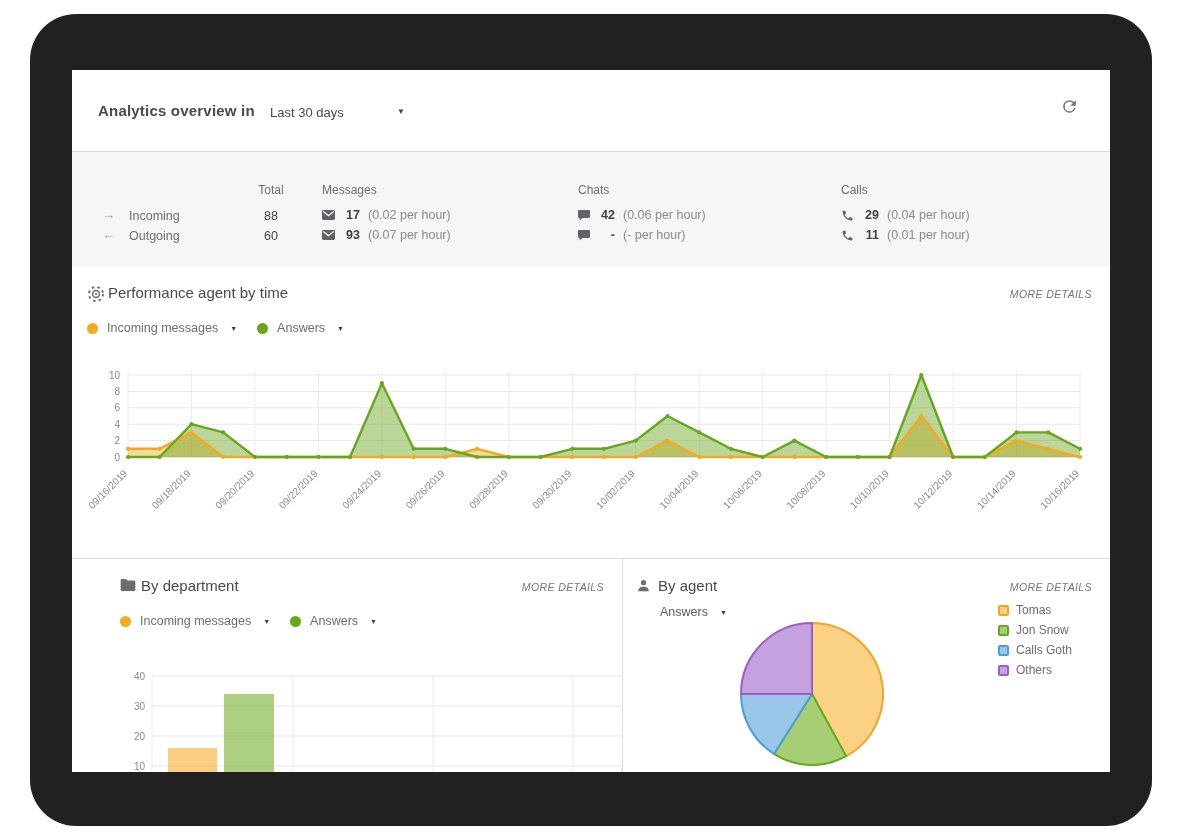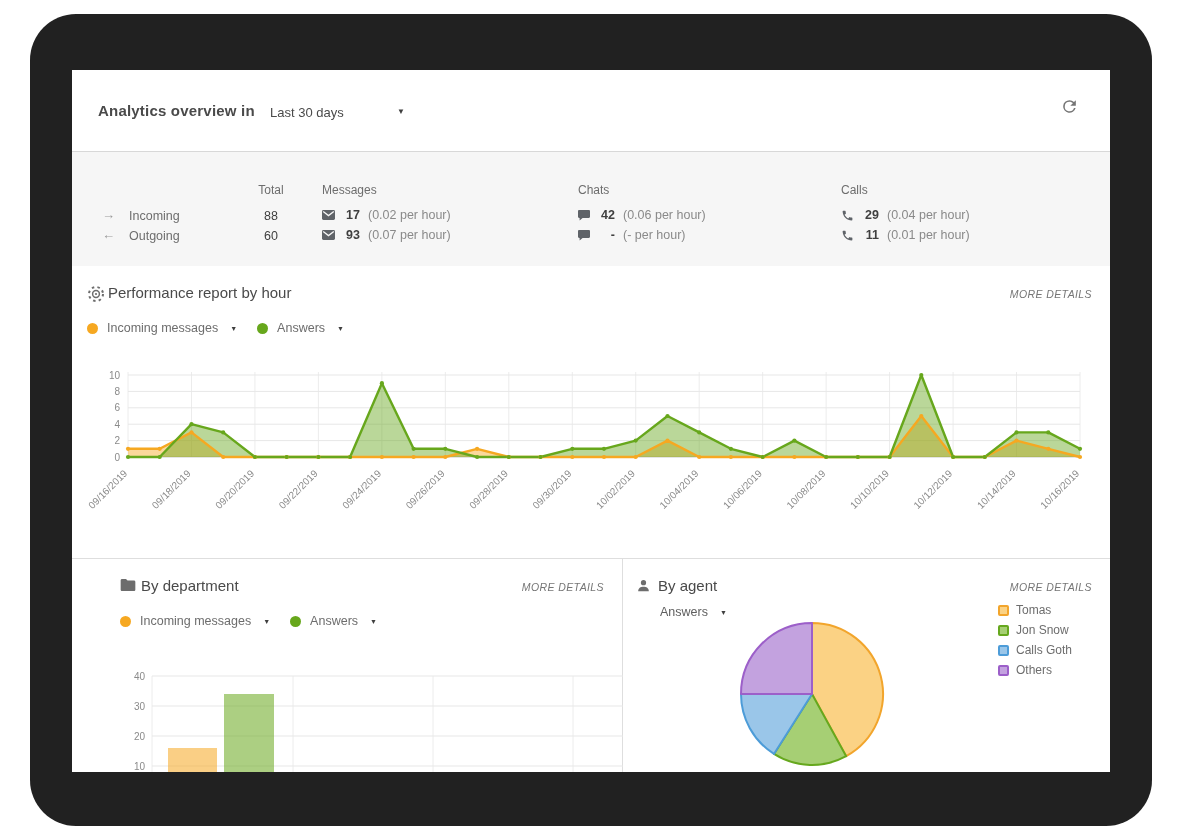--- a/index.html
+++ b/index.html
@@ -140,21 +140,21 @@
       </span>
     </div>
   </div>
 
   <div class="perf">
     <svg class="sec-icon" width="18" height="18" viewBox="0 0 18 18">
       <circle cx="9" cy="9" r="7" fill="none" stroke="#6d6d6d" stroke-width="2" stroke-dasharray="2.5 3.2"></circle>
       <circle cx="9" cy="9" r="3.4" fill="none" stroke="#6d6d6d" stroke-width="1.5"></circle>
       <circle cx="9" cy="9" r="1.1" fill="#6d6d6d"></circle>
     </svg>
-    <span class="sec-title">Performance report by hour</span>
+    <span class="sec-title">Performance agent by time</span>
     <span class="more">MORE DETAILS</span>
     <div class="legend">
       <span class="litem">
         <span class="dot" style="background: rgb(246, 168, 33);"></span>
         <span class="llabel">Incoming messages</span>
         <span class="caret">▼</span>
       </span>
       <span class="litem">
         <span class="dot" style="background: rgb(103, 167, 28);"></span>
         <span class="llabel">Answers</span>

